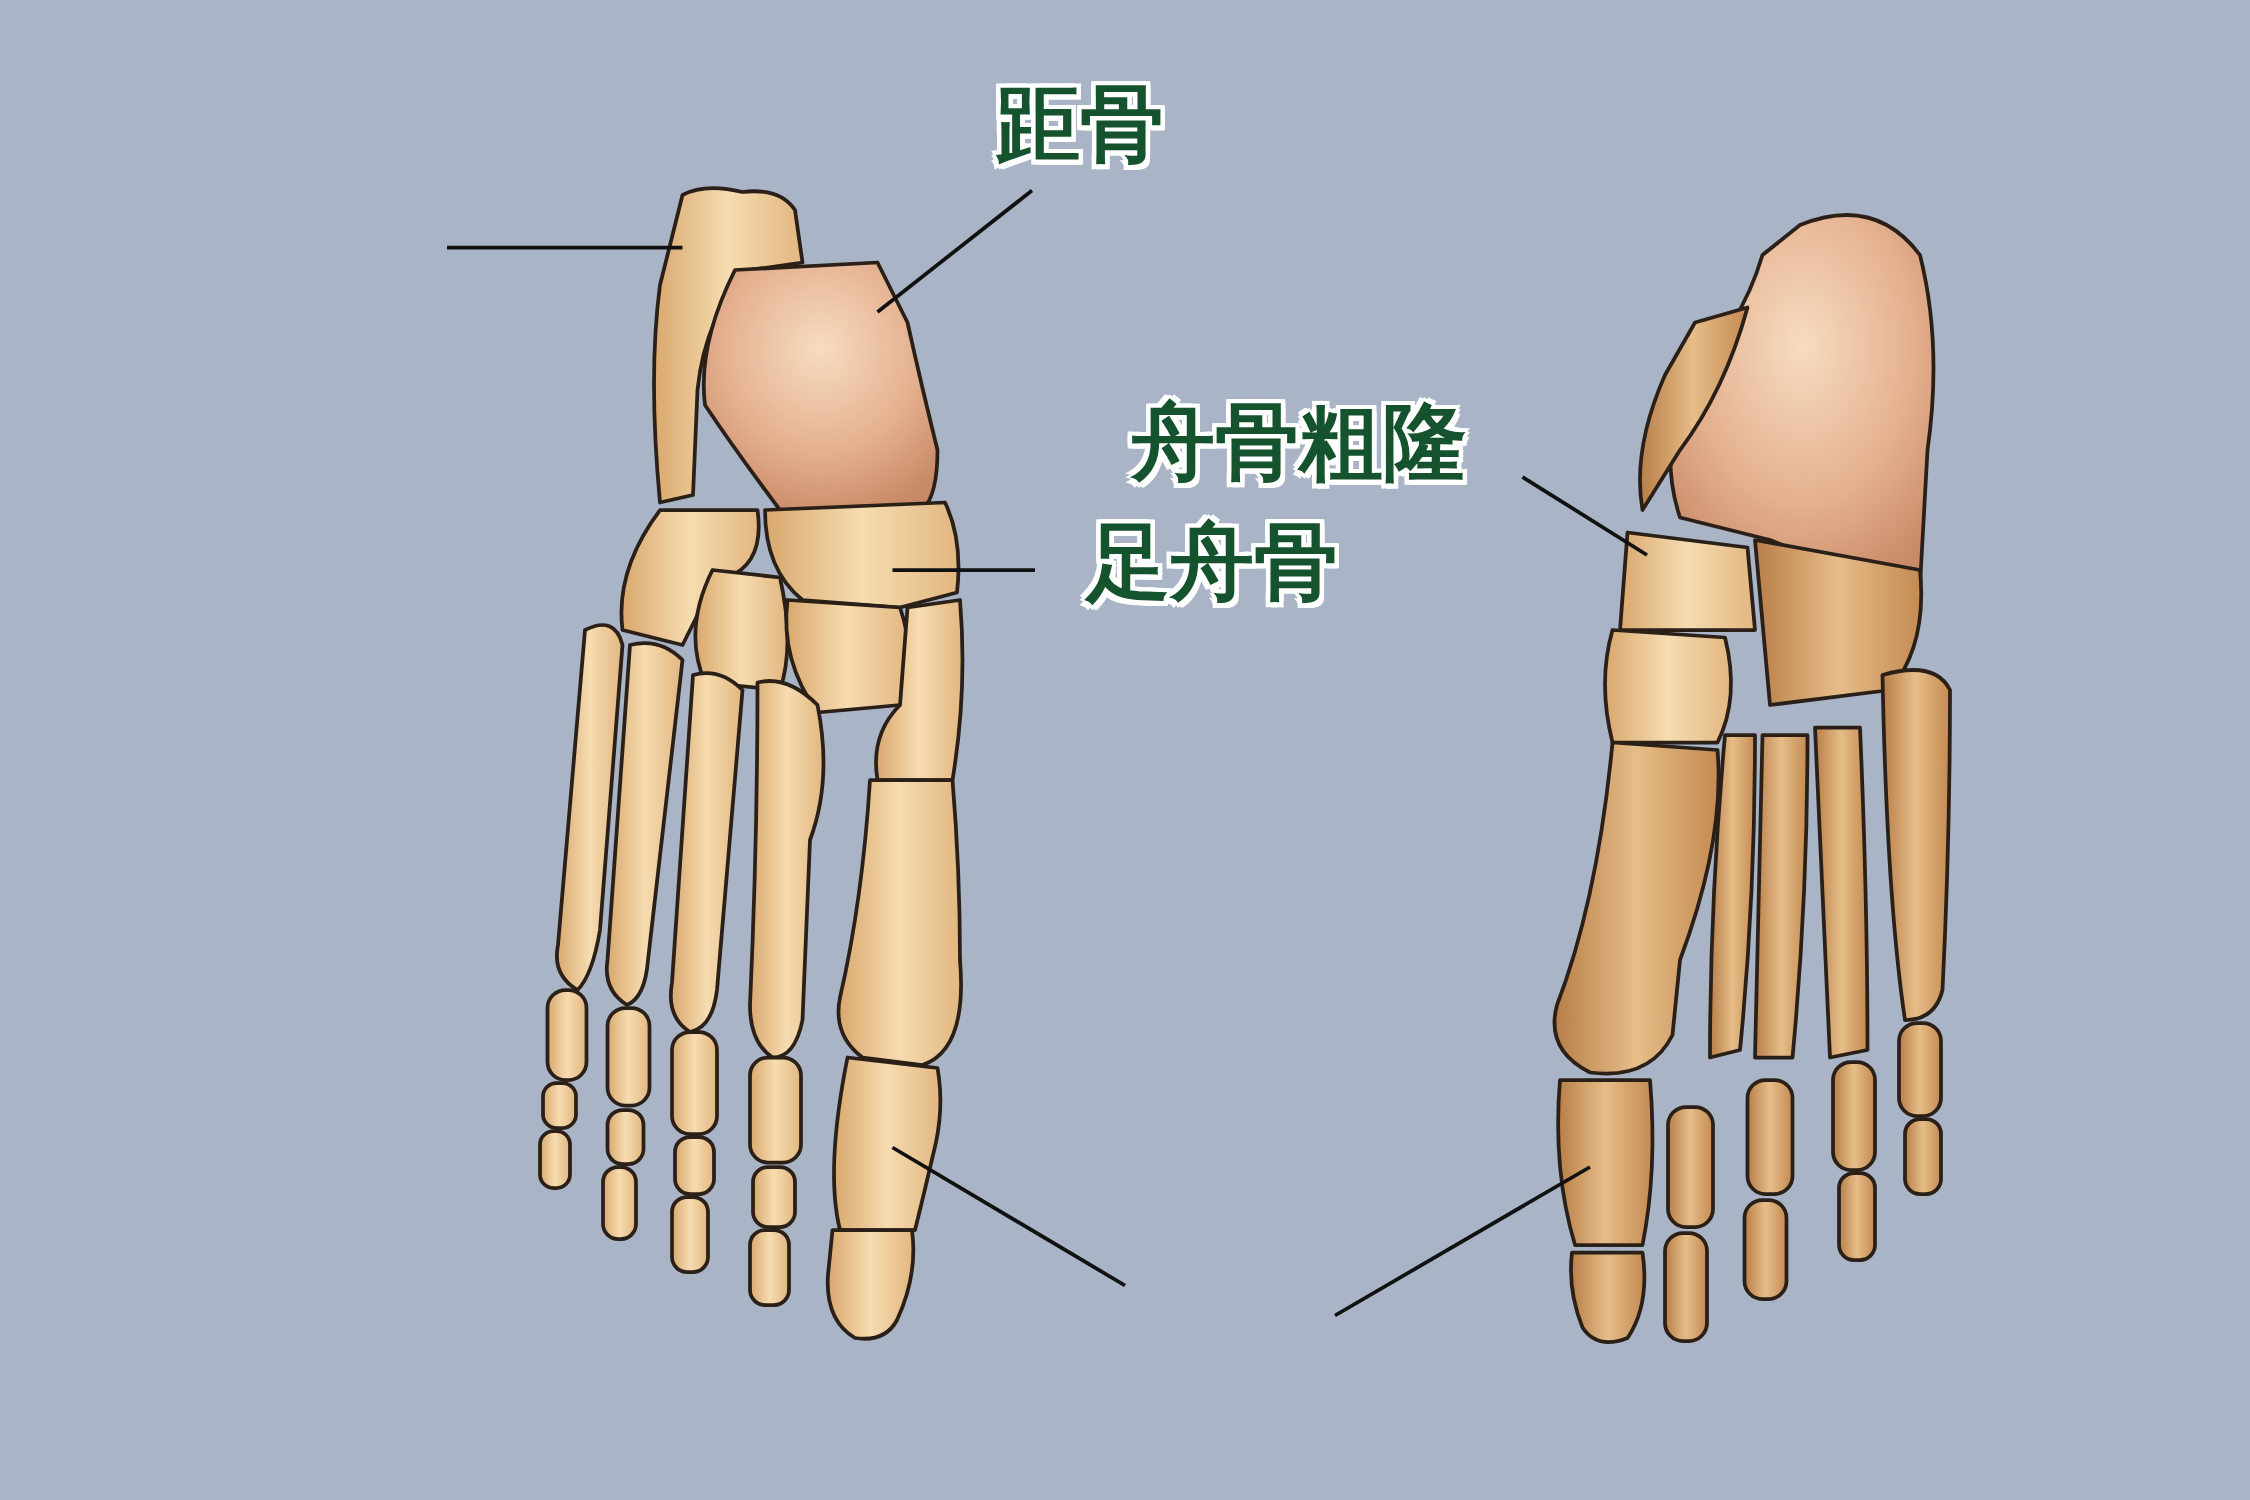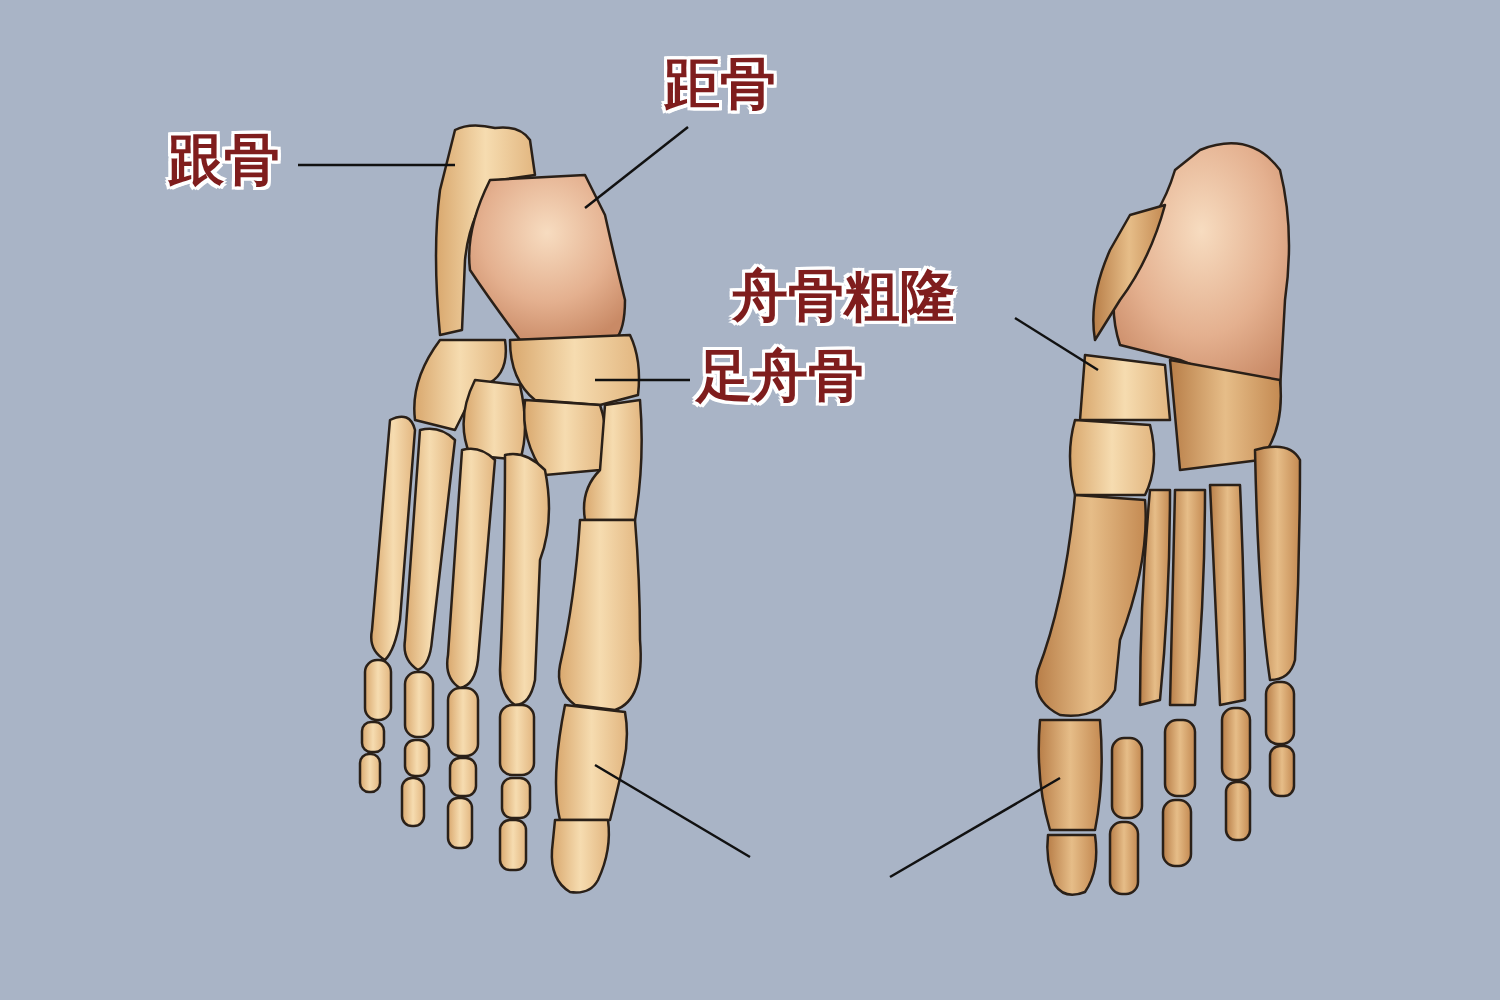--- a/index.html
+++ b/index.html
@@ -1,18 +1,18 @@
 <!DOCTYPE html>
 <html><head>
 <meta charset="utf-8">
 <style>
   html,body{margin:0;padding:0;}
   body{width:1500px;height:1000px;background:#a9b4c6;overflow:hidden;position:relative;font-family:"DejaVu Sans",sans-serif;}
   #stage{position:absolute;left:0;top:0;width:1500px;height:1000px;}
-  .label{position:absolute;font-size:56px;font-weight:bold;color:#7f1d1d;line-height:1;letter-spacing:0;
+  .label{position:absolute;font-size:56px;font-weight:bold;color:#14532d;line-height:1;letter-spacing:0;
     text-shadow:
       -3px -3px 0 #fff, 3px -3px 0 #fff, -3px 3px 0 #fff, 3px 3px 0 #fff,
       0 -3px 0 #fff, 0 3px 0 #fff, -3px 0 0 #fff, 3px 0 0 #fff,
       -2px -3px 0 #fff, 2px 3px 0 #fff;}
 </style>
 </head>
 <body>
 
 <div id="stage">
 <svg width="1500" height="1000" viewBox="0 0 1500 1000">
@@ -102,17 +102,16 @@
   <g stroke="#111" stroke-width="2.5" fill="none">
     <line x1="298" y1="165" x2="455" y2="165"></line>
     <line x1="688" y1="127" x2="585" y2="208"></line>
     <line x1="690" y1="380" x2="595" y2="380"></line>
     <line x1="1015" y1="318" x2="1098" y2="370"></line>
     <line x1="750" y1="857" x2="595" y2="765"></line>
     <line x1="890" y1="877" x2="1060" y2="778"></line>
   </g>
 </svg>
 
-<div class="label" style="left:168px;top:132px;">跟骨</div>
 <div class="label" style="left:664px;top:56px;">距骨</div>
-<div class="label" style="left:732px;top:268px;">舟骨粗隆</div>
-<div class="label" style="left:696px;top:348px;">足舟骨</div>
+<div class="label" style="left:754px;top:268px;">舟骨粗隆</div>
+<div class="label" style="left:724px;top:348px;">足舟骨</div>
 </div>
 
 </body></html>

